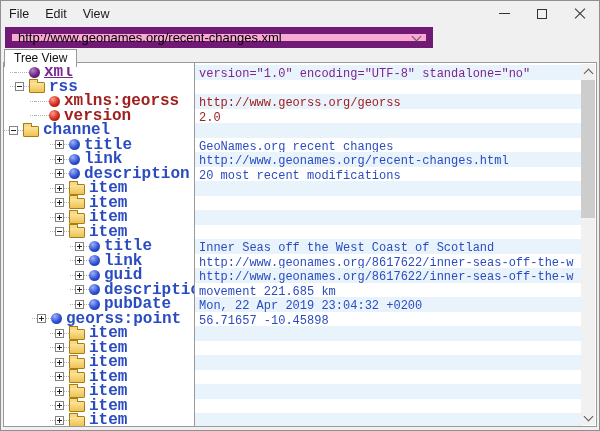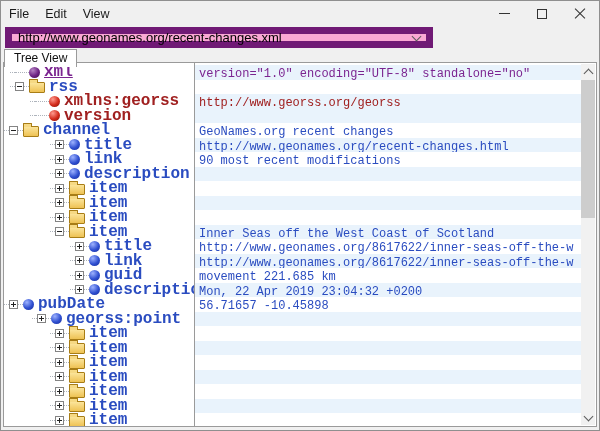--- a/index.html
+++ b/index.html
@@ -211,21 +211,21 @@
           <span class="sph sph-element"></span>
           <span class="lbl t-element">guid</span>
         </div>
         <div class="trow" style="padding-left: 66px;">
           <span class="stub" style="width: 5px;"></span>
           <span class="expander plus"></span>
           <span class="stub" style="width: 5px;"></span>
           <span class="sph sph-element"></span>
           <span class="lbl t-element">description</span>
         </div>
-        <div class="trow" style="">
+        <div class="trow" style="padding-left: 66px;">
           <span class="stub" style="width: 5px;"></span>
           <span class="expander plus"></span>
           <span class="stub" style="width: 5px;"></span>
           <span class="sph sph-element"></span>
           <span class="lbl t-element">pubDate</span>
         </div>
         <div class="trow" style="padding-left: 28px;">
           <span class="stub" style="width: 5px;"></span>
           <span class="expander plus"></span>
           <span class="stub" style="width: 5px;"></span>
@@ -280,24 +280,25 @@
           <span class="stub" style="width: 5px;"></span>
           <span class="folder"></span>
           <span class="lbl t-container">item</span>
         </div>
       </div>
     <div class="vdivider"></div>
     <div class="values-pane">
         <div class="vrow stripe"><span class="vtext v-declaration">version="1.0" encoding="UTF-8" standalone="no"</span></div>
         <div class="vrow"><span class="vtext v-container"></span></div>
         <div class="vrow stripe"><span class="vtext v-attribute">http://www.georss.org/georss</span></div>
+        <div class="vrow"><span class="vtext v-attribute">2.0</span></div>
         <div class="vrow stripe"><span class="vtext v-container"></span></div>
         <div class="vrow"><span class="vtext v-element">GeoNames.org recent changes</span></div>
         <div class="vrow stripe"><span class="vtext v-element">http://www.geonames.org/recent-changes.html</span></div>
-        <div class="vrow"><span class="vtext v-element">90 most recent modifications</span></div>
+        <div class="vrow"><span class="vtext v-element">20 most recent modifications</span></div>
         <div class="vrow stripe"><span class="vtext v-container"></span></div>
         <div class="vrow"><span class="vtext v-container"></span></div>
         <div class="vrow stripe"><span class="vtext v-container"></span></div>
         <div class="vrow"><span class="vtext v-container"></span></div>
         <div class="vrow stripe"><span class="vtext v-element">Inner Seas off the West Coast of Scotland</span></div>
         <div class="vrow"><span class="vtext v-element">http://www.geonames.org/8617622/inner-seas-off-the-w</span></div>
         <div class="vrow stripe"><span class="vtext v-element">http://www.geonames.org/8617622/inner-seas-off-the-w</span></div>
         <div class="vrow"><span class="vtext v-element">movement 221.685 km</span></div>
         <div class="vrow stripe"><span class="vtext v-element">Mon, 22 Apr 2019 23:04:32 +0200</span></div>
         <div class="vrow"><span class="vtext v-element">56.71657 -10.45898</span></div>

